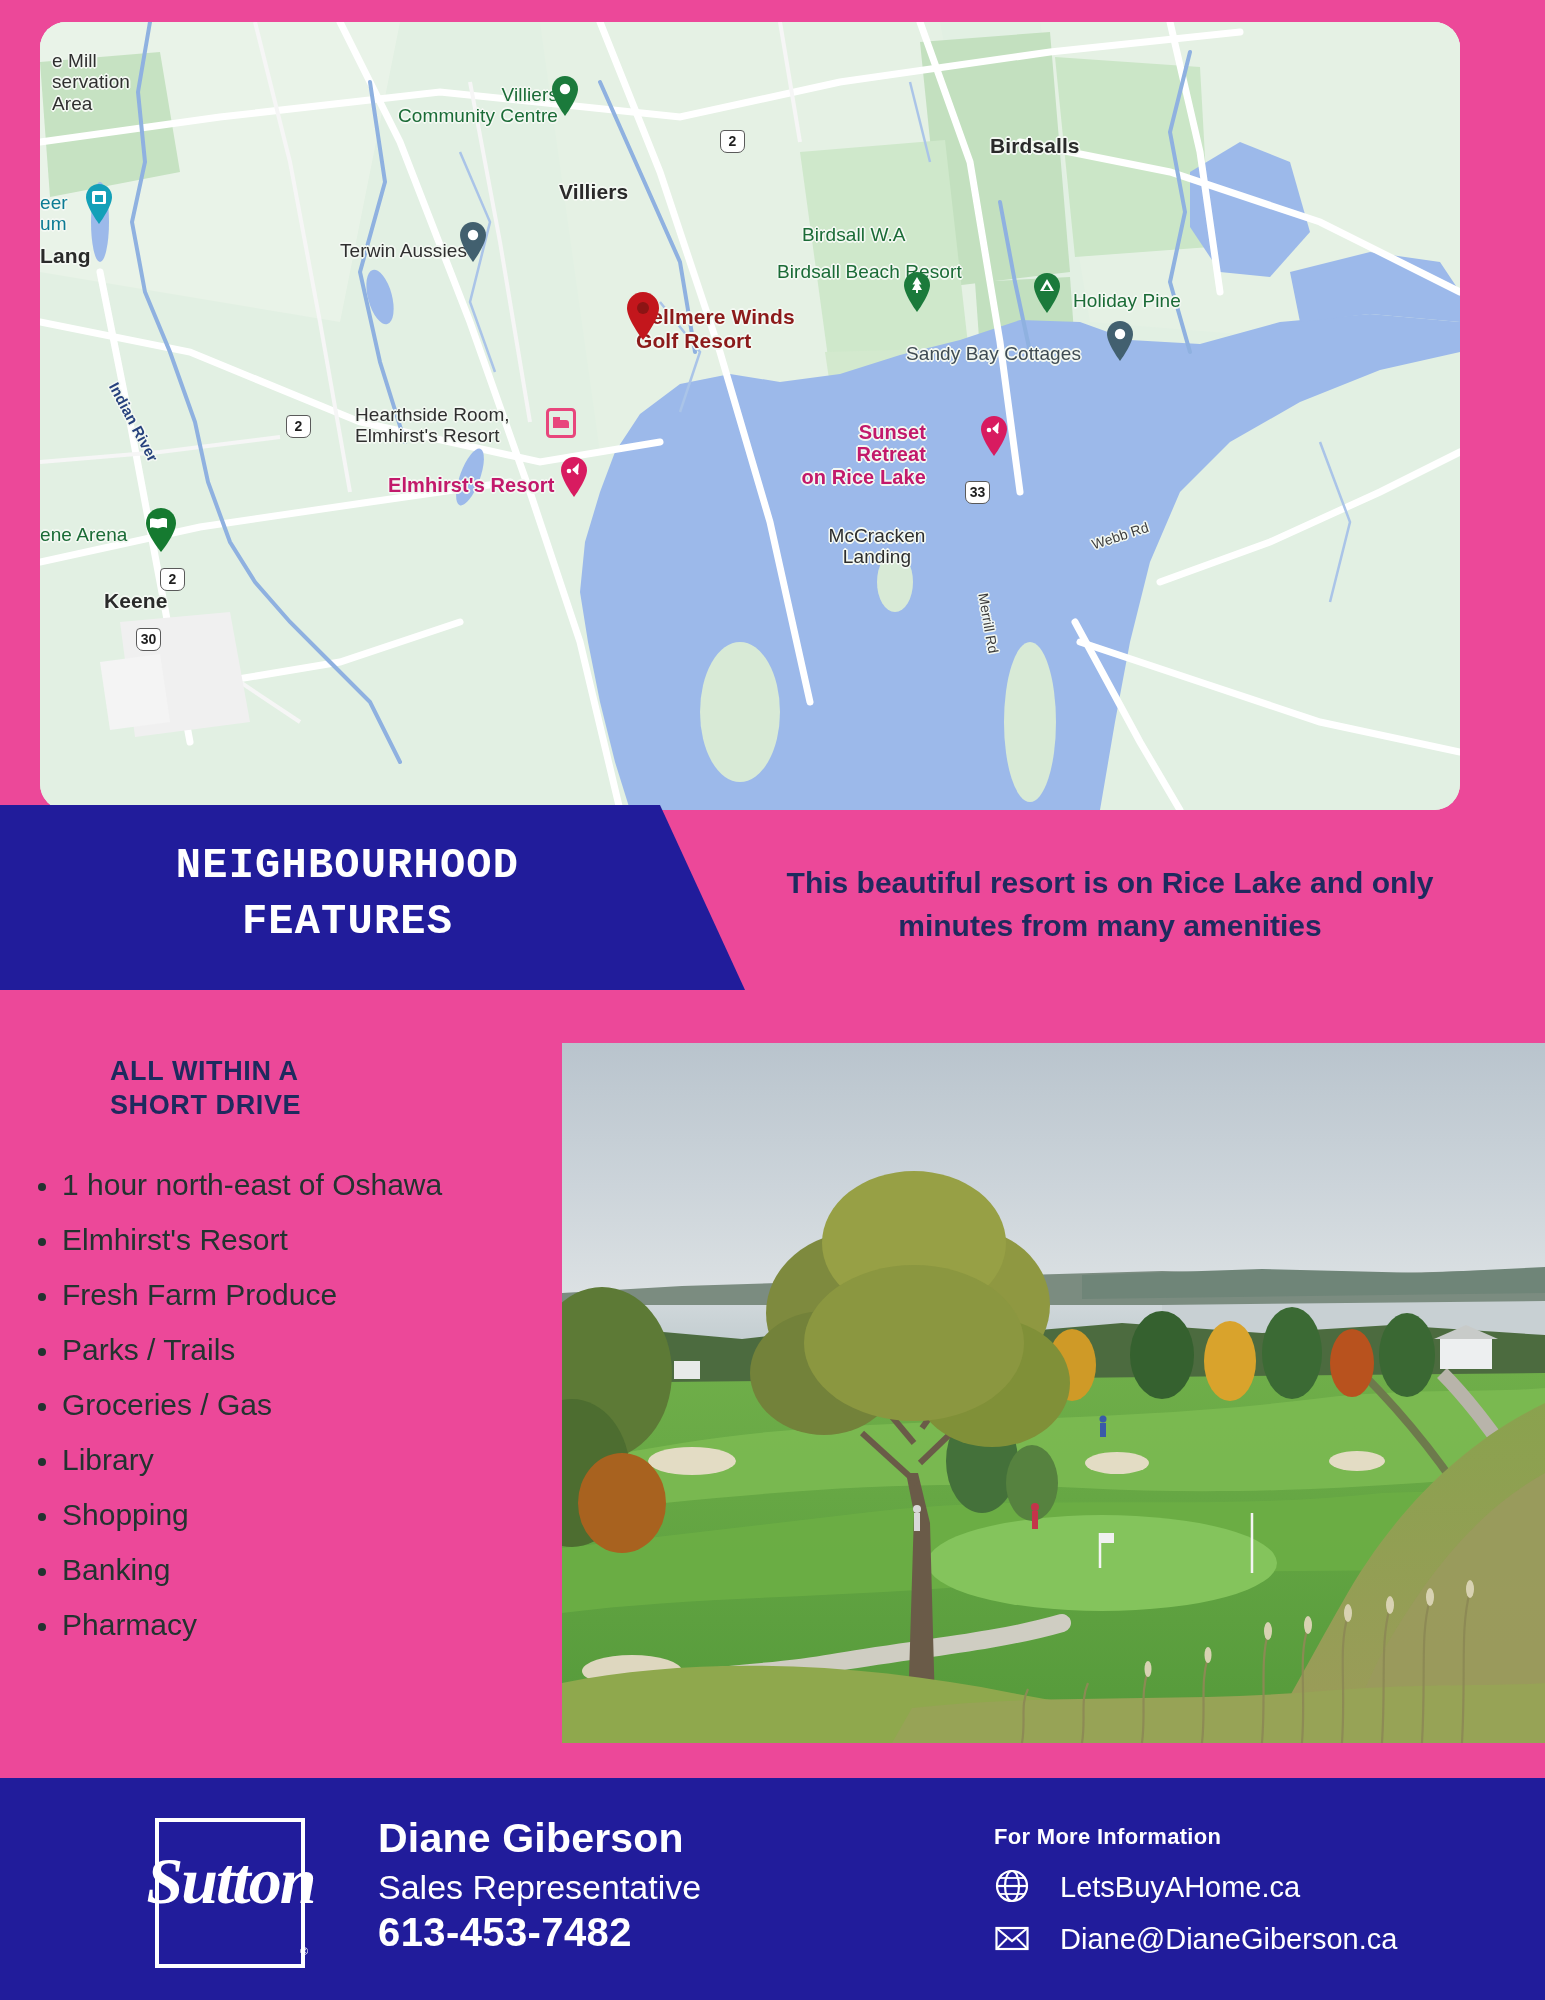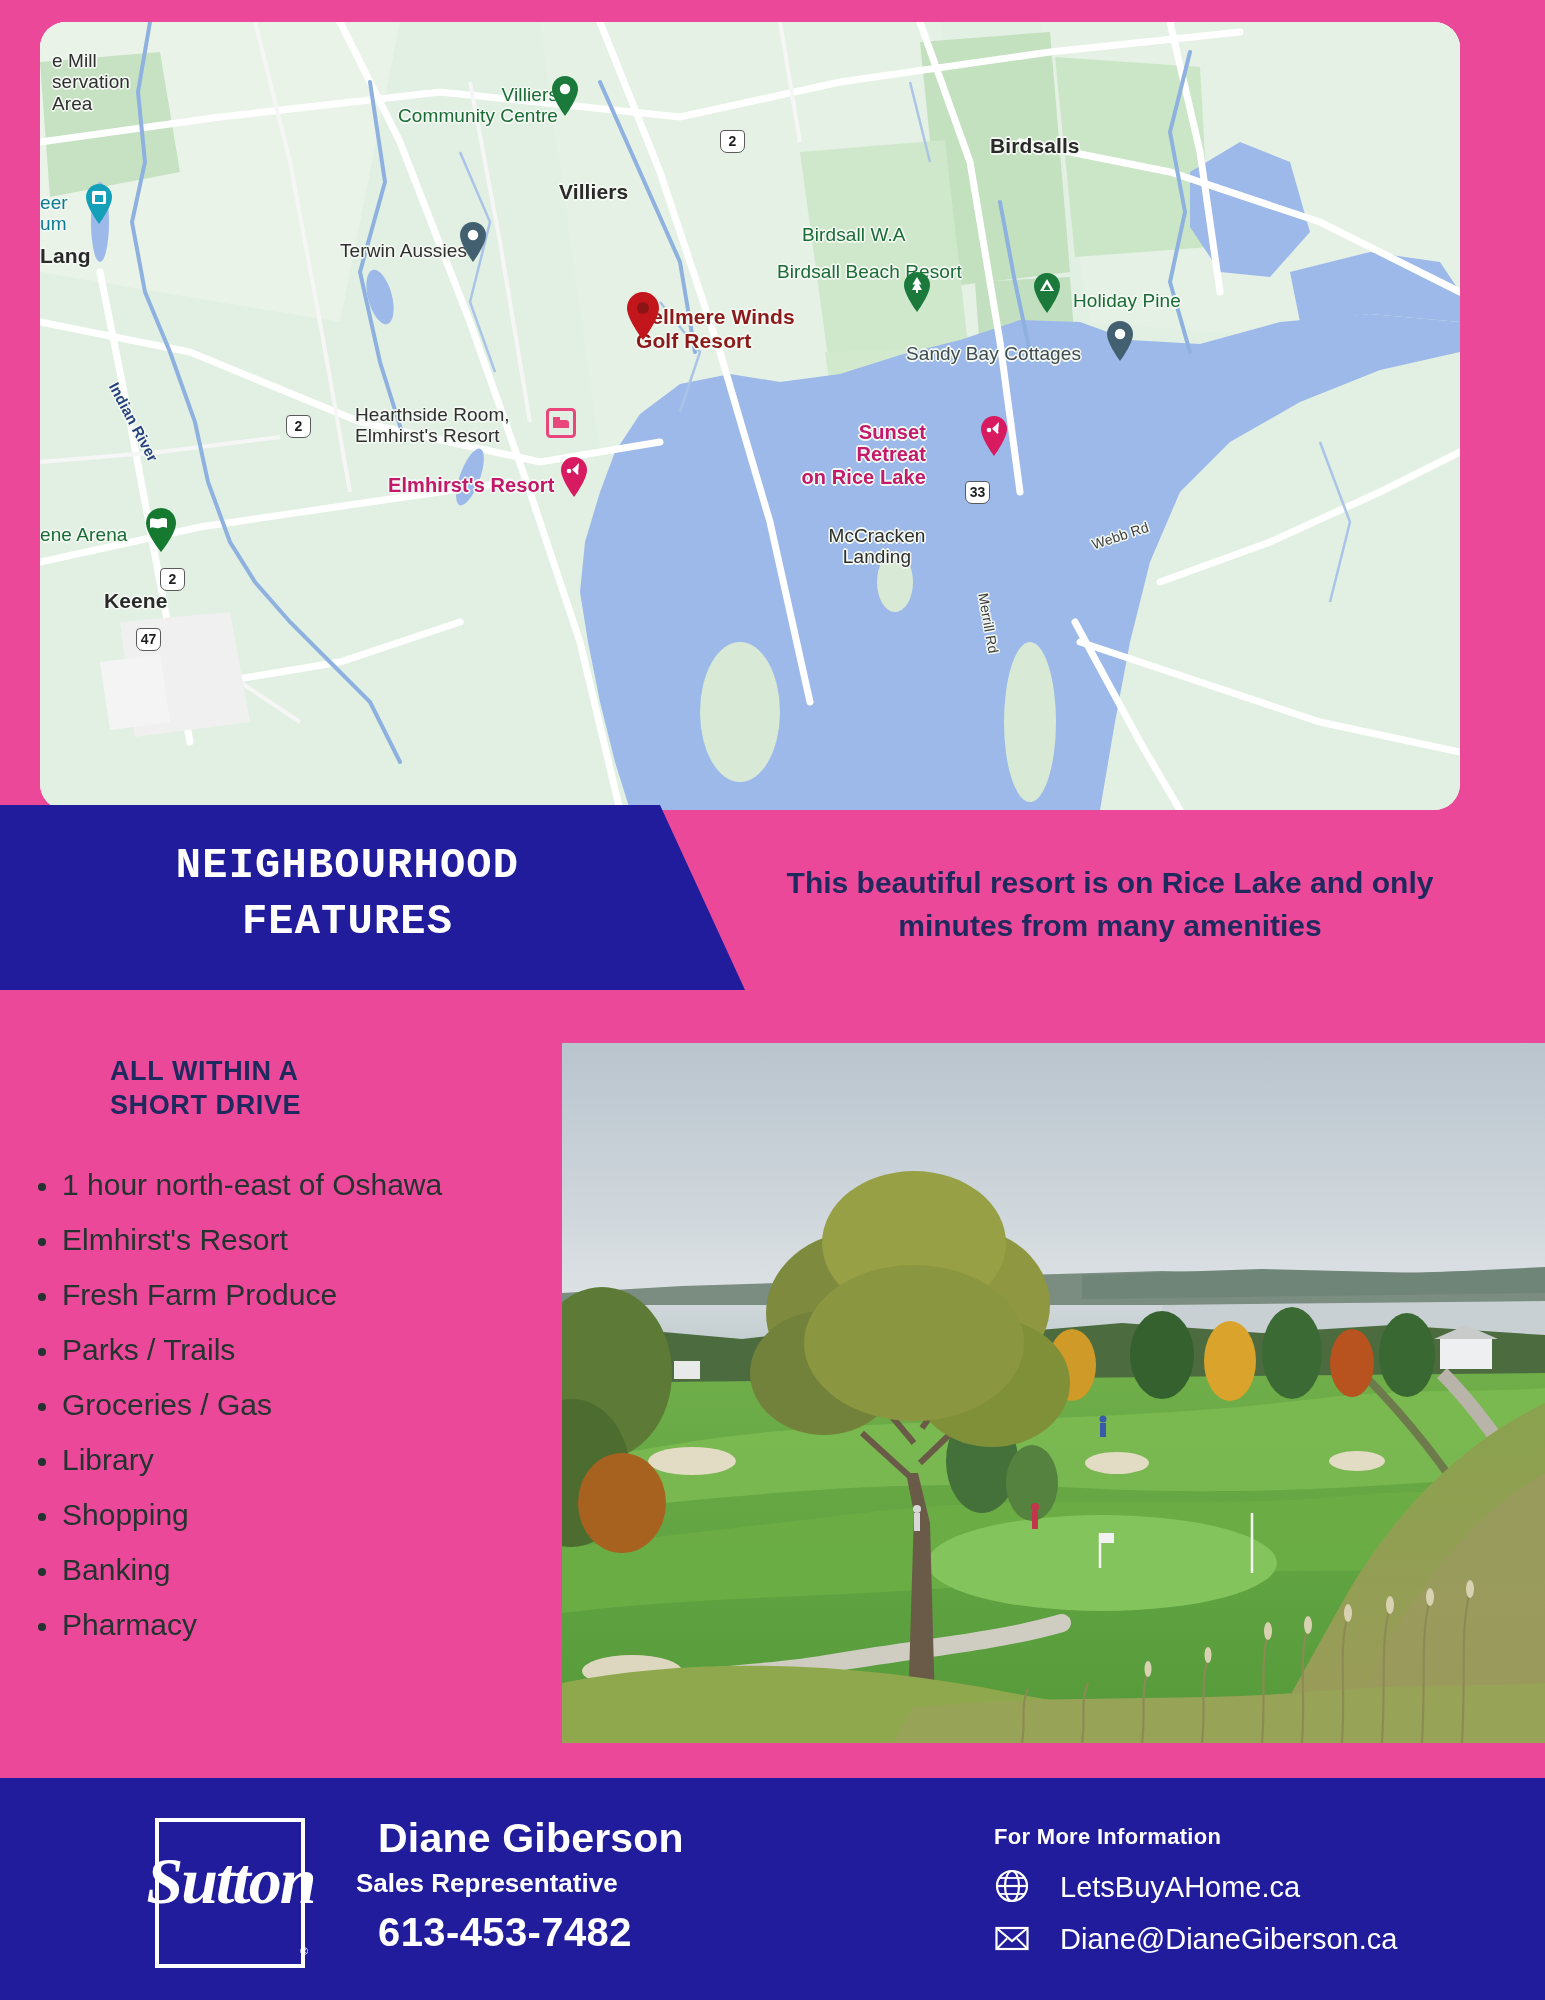--- a/index.html
+++ b/index.html
@@ -182,24 +182,24 @@
   .agent-name {
     position: absolute;
     left: 378px; top: 1815px;
     color: #ffffff;
     font-size: 41px;
     font-weight: 700;
     letter-spacing: .2px;
   }
   .agent-role {
     position: absolute;
-    left: 356px; top: 1868px;
+    left: 378px; top: 1868px;
     color: #ffffff;
-    font-size: 26px;
-    font-weight: 700;
+    font-size: 34px;
+    font-weight: 400;
   }
   .agent-phone {
     position: absolute;
     left: 378px; top: 1910px;
     color: #ffffff;
     font-size: 40px;
     font-weight: 700;
     letter-spacing: .4px;
   }
   .more-info {
@@ -352,21 +352,21 @@
     <div class="map-label lbl-poi-green" style="left:0px; top:502px;">ene Arena</div>
 
     <div class="map-label lbl-road" style="left:1050px; top:516px; transform:rotate(-18deg); transform-origin:left top;">Webb Rd</div>
 
     <div class="shield" style="left:120px; top:546px;">2</div>
 
     <div class="map-label lbl-place" style="left:64px; top:567px;">Keene</div>
 
     <div class="map-label lbl-road" style="left:950px; top:570px; transform:rotate(80deg); transform-origin:left top;">Merrill Rd</div>
 
-    <div class="shield" style="left:96px; top:606px;">47</div>
+    <div class="shield" style="left:96px; top:606px;">30</div>
 
     <div class="pin" style="left:508px; top:52px;">
       <svg viewBox="0 0 34 44">
           <path d="M17 2C9.8 2 4 7.8 4 15c0 9.5 13 27 13 27s13-17.5 13-27c0-7.2-5.8-13-13-13z" fill="#1b7a3b"></path>
           <circle cx="17" cy="15" r="5.2" fill="#fff"></circle>
         </svg>
     </div>
     <div class="pin" style="left:42px; top:160px;">
       <svg viewBox="0 0 34 44">
           <path d="M17 2C9.8 2 4 7.8 4 15c0 9.5 13 27 13 27s13-17.5 13-27c0-7.2-5.8-13-13-13z" fill="#13a0b8"></path>

